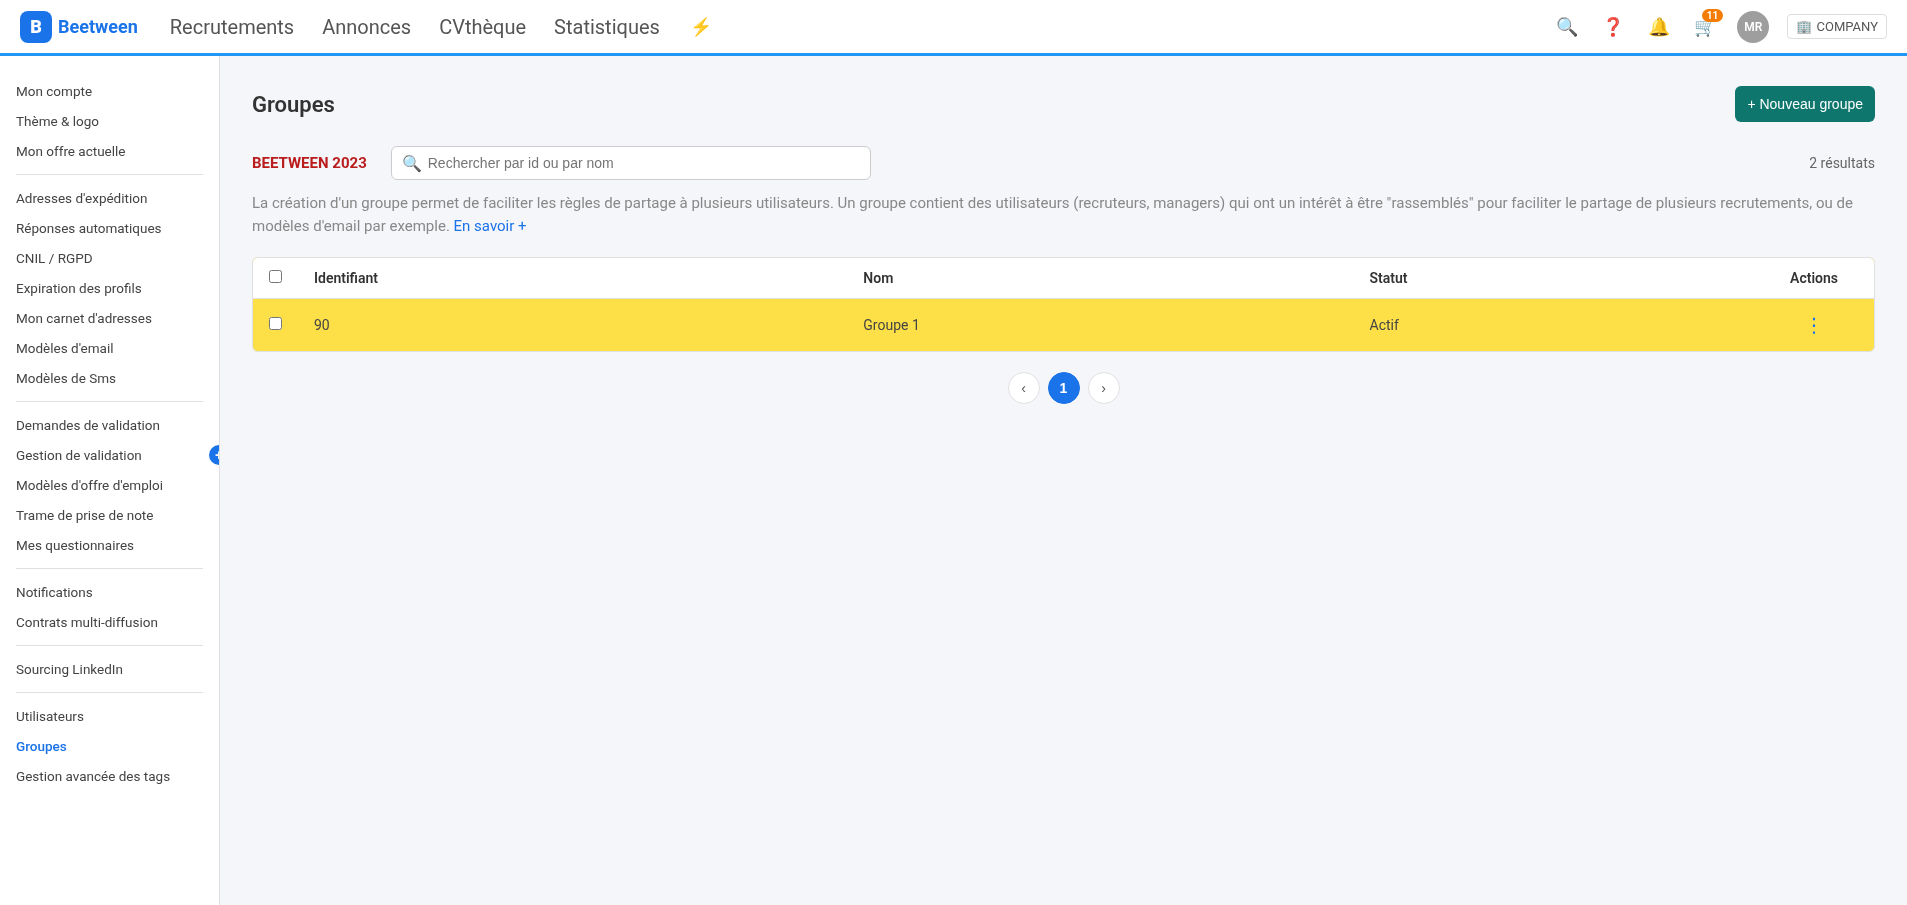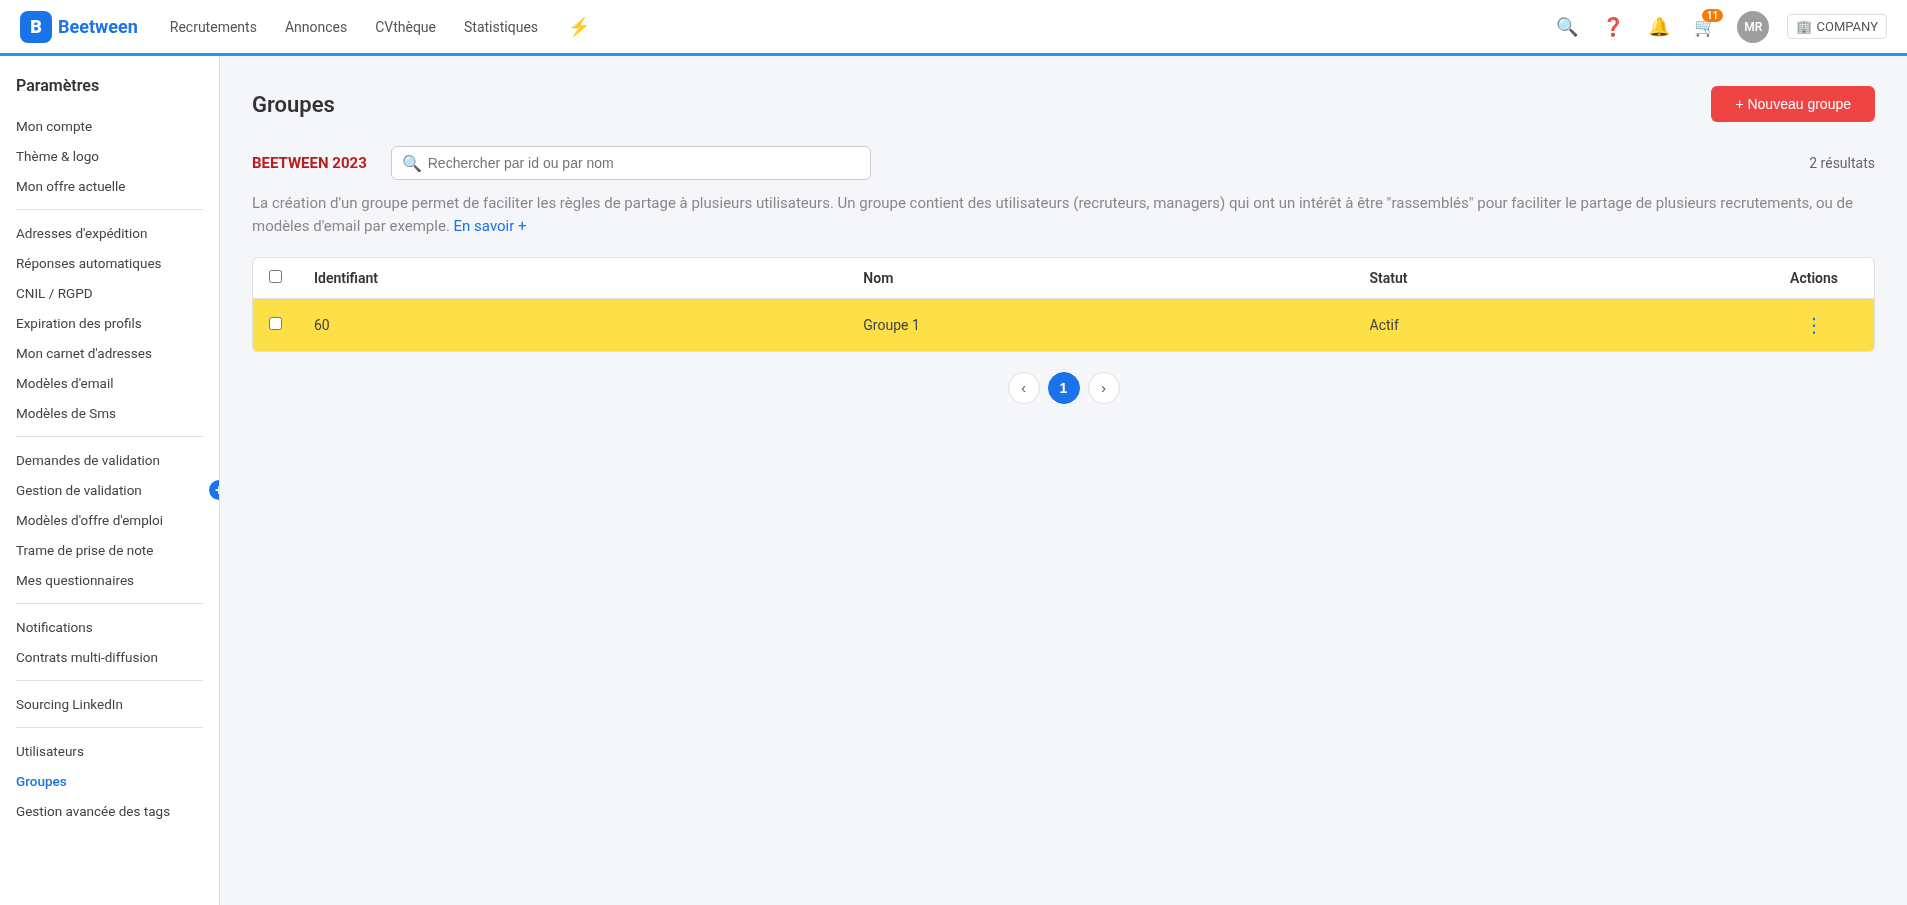--- a/index.html
+++ b/index.html
@@ -7,21 +7,21 @@
 
     
     .topnav {
       display: flex; align-items: center; height: 56px;
       background: #fff; border-bottom: 3px solid #2196f3;
       padding: 0 20px; gap: 32px; position: fixed; top: 0; left: 0; right: 0; z-index: 100;
     }
     .logo { display: flex; align-items: center; gap: 6px; font-weight: 700; font-size: 18px; color: #1a73e8; }
     .logo-icon { width: 32px; height: 32px; background: #1a73e8; border-radius: 8px; display: flex; align-items: center; justify-content: center; color: #fff; font-weight: 900; font-size: 18px; }
     .nav-links { display: flex; align-items: center; gap: 28px; }
-    .nav-link { color: #555; text-decoration: none; font-size: 14px; cursor: pointer; }
+    .nav-link { color: #555; text-decoration: none; font-size: 20px; cursor: pointer; }
     .nav-right { margin-left: auto; display: flex; align-items: center; gap: 18px; }
     .nav-icon { width: 28px; height: 28px; display: flex; align-items: center; justify-content: center; cursor: pointer; color: #555; font-size: 18px; position: relative; }
     .badge { position: absolute; top: -4px; right: -4px; background: #f57c00; color: #fff; font-size: 10px; border-radius: 10px; padding: 1px 5px; font-weight: 700; }
     .avatar { width: 32px; height: 32px; background: #9e9e9e; border-radius: 50%; display: flex; align-items: center; justify-content: center; color: #fff; font-size: 12px; font-weight: 600; cursor: pointer; }
     .company-logo { display: flex; align-items: center; gap: 4px; cursor: pointer; color: #555; font-size: 13px; border: 1px solid #ddd; border-radius: 4px; padding: 4px 8px; }
 
     
     .layout { display: flex; margin-top: 56px; min-height: calc(100vh - 56px); }
 
     
@@ -32,21 +32,21 @@
     .sidebar-divider { border: none; border-top: 1px solid #e0e0e0; margin: 8px 16px; }
     .sidebar-relative { position: relative; }
     .plus-badge { position: absolute; right: -10px; top: 50%; transform: translateY(-50%); background: #1a73e8; color: #fff; border-radius: 50%; width: 20px; height: 20px; display: flex; align-items: center; justify-content: center; font-size: 14px; font-weight: 700; }
 
     
     .main { margin-left: 220px; flex: 1; padding: 30px 32px; }
 
     
     .page-header { display: flex; align-items: center; justify-content: space-between; margin-bottom: 24px; }
     .page-title { font-size: 22px; font-weight: 600; color: #333; }
-    .btn-primary { background: #ef4444; color: #fff; border: none; border-radius: 6px; padding: 10px 24px; font-size: 14px; cursor: pointer; font-weight: 500; }
+    .btn-primary { background: #0f766e; color: #fff; border: none; border-radius: 6px; padding: 10px 12px; font-size: 14px; cursor: pointer; font-weight: 500; }
 
     
     .section-header { display: flex; align-items: center; gap: 24px; margin-bottom: 12px; }
     .section-name { font-size: 15px; font-weight: 700; color: #b91c1c; flex-shrink: 0; }
     .search-wrapper { flex: 1; max-width: 480px; position: relative; }
     .search-icon-inner { position: absolute; left: 12px; top: 50%; transform: translateY(-50%); color: #999; font-size: 16px; }
     .search-input { width: 100%; border: 1px solid #ccc; border-radius: 6px; padding: 8px 12px 8px 36px; font-size: 14px; color: #555; outline: none; }
     .results-count { margin-left: auto; color: #666; font-size: 14px; white-space: nowrap; }
 
     
@@ -101,21 +101,20 @@
     <div class="company-logo">
       <span>🏢</span>
       <span>COMPANY</span>
     </div>
   </div>
 </nav>
 
 <div class="layout">
 
   <aside class="sidebar">
-    <div class="sidebar-title">Paramètres</div>
 
     <div class="sidebar-item">Mon compte</div>
     <div class="sidebar-item">Thème &amp; logo</div>
     <div class="sidebar-item">Mon offre actuelle</div>
 
     <hr class="sidebar-divider">
 
     <div class="sidebar-item">Adresses d'expédition</div>
     <div class="sidebar-item">Réponses automatiques</div>
     <div class="sidebar-item">CNIL / RGPD</div>
@@ -183,21 +182,21 @@
             <th>Nom</th>
             <th>Statut</th>
             <th class="actions-col">Actions</th>
           </tr>
         </thead>
         <tbody>
           <tr>
             <td class="checkbox-col">
               <input type="checkbox" style="">
             </td>
-            <td>60</td>
+            <td>90</td>
             <td>Groupe 1</td>
             <td>Actif</td>
             <td class="actions-col">
               <span class="three-dots">⋮</span>
             </td>
           </tr>
         </tbody>
       </table>
     </div>
 

